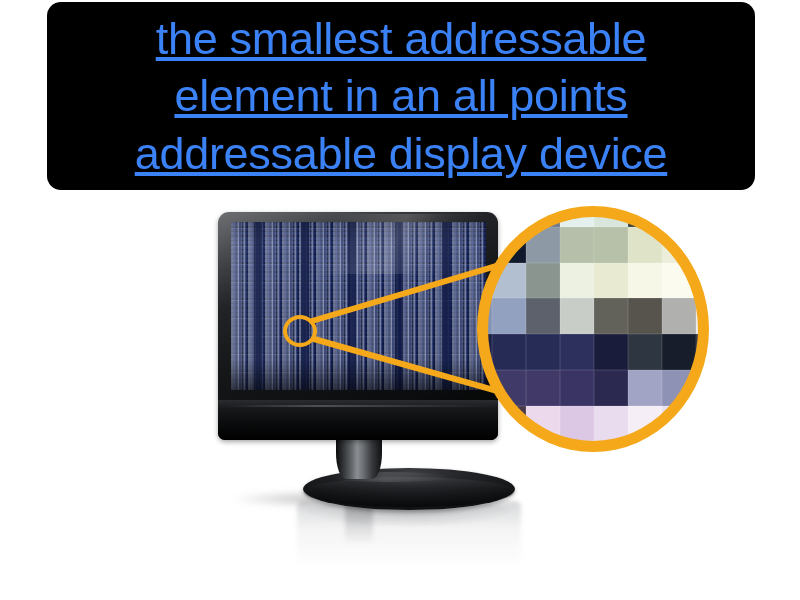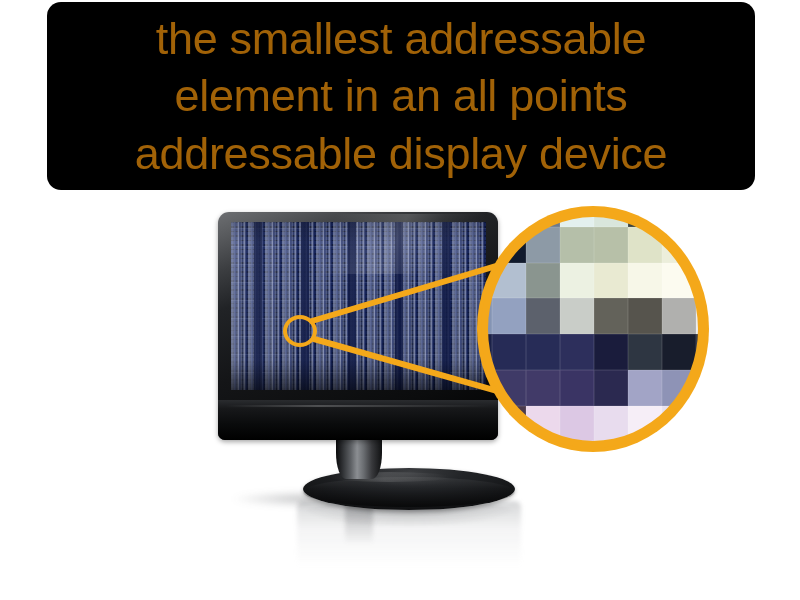--- a/index.html
+++ b/index.html
@@ -325,21 +325,21 @@
     border-radius: 50%;
     border: 7px solid #f4a81a;
     box-sizing: border-box;
     pointer-events: none;
   }
 </style>
 </head>
 <body>
 
 <div id="definition-card" style="background: rgb(0, 0, 0);">
-  <div id="definition-text" style="color: #a16207;">the smallest addressable
+  <div id="definition-text" style="color: #3b82f6; text-decoration: underline;">the smallest addressable
 element in an all points
 addressable display device</div>
 </div>
 
 <div id="illustration">
 
   <div id="shadow-left"></div>
   <div id="reflection-panel"></div>
   <div id="reflection-neck"></div>
   <div id="reflection-base"></div>

